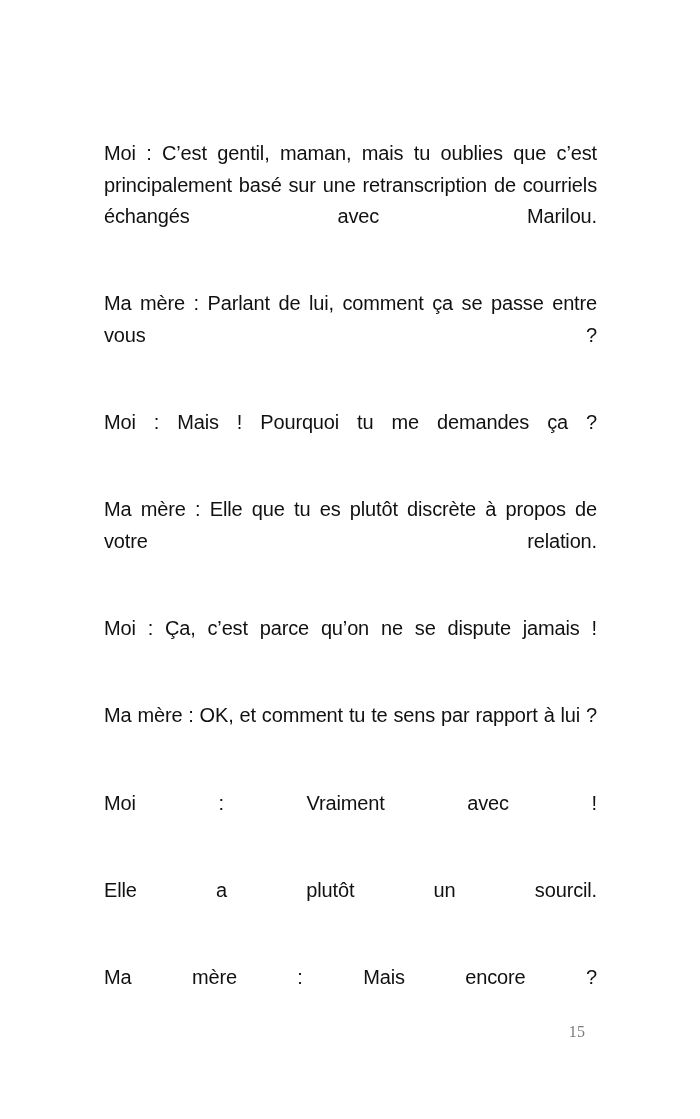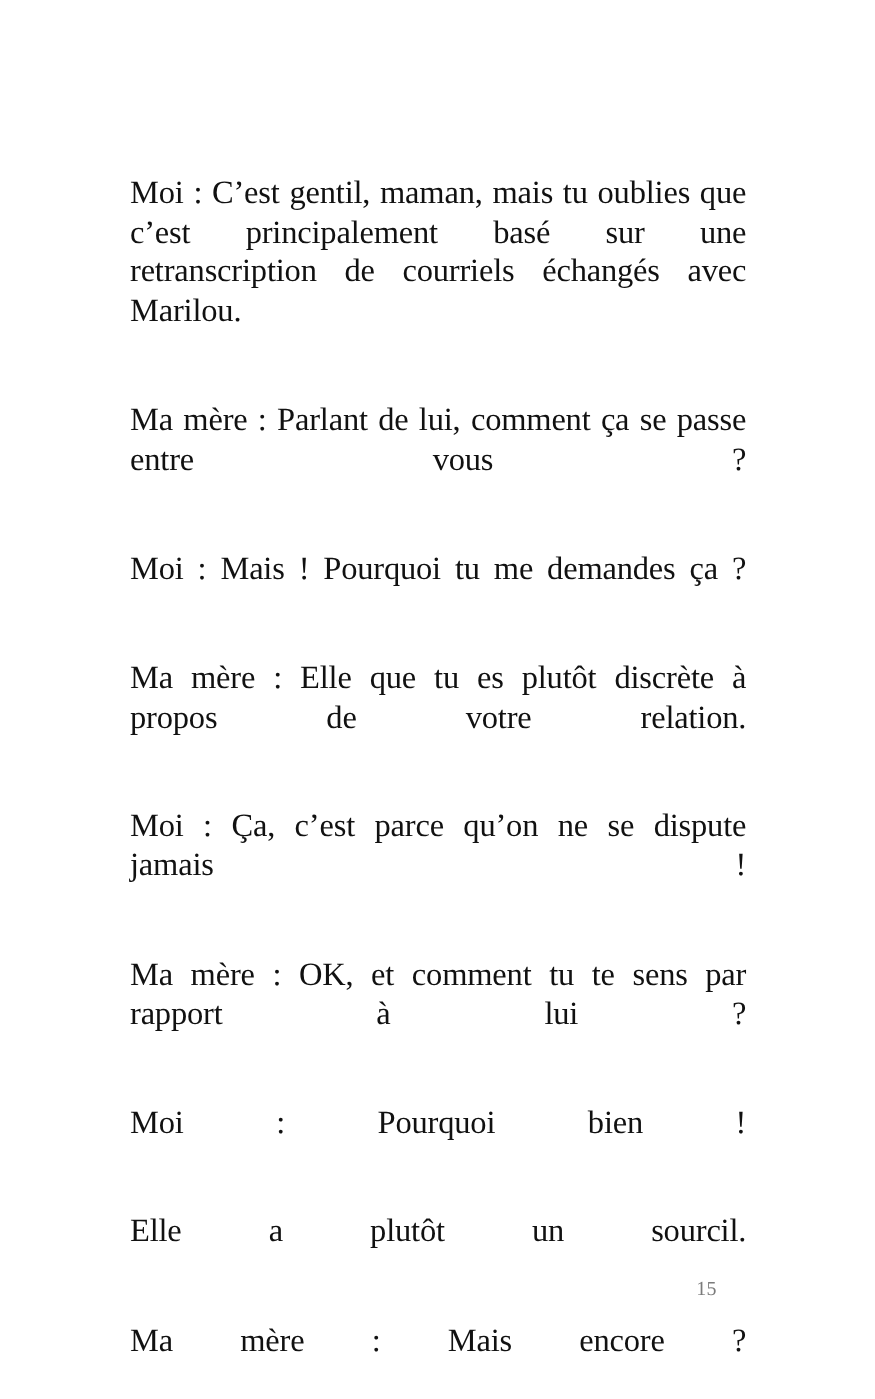--- a/index.html
+++ b/index.html
@@ -20,22 +20,22 @@
 
   .text-block {
     position: absolute;
     left: 104px;
     top: 138px;
     width: 493px;
   }
 
   .para {
     margin: 0 0 24px 0;
-    font-family: Liberation Serif, serif;
-    font-size: 26px;
+    font-family: Liberation Sans, sans-serif;
+    font-size: 20px;
     line-height: 31.6px;
     color: #111111;
     text-align: justify;
     text-justify: inter-word;
     hyphens: none;
     -webkit-hyphens: none;
     letter-spacing: -0.15px;
     word-spacing: 0.2px;
   }
 
@@ -48,42 +48,42 @@
     content: "";
     display: inline-block;
     width: 100%;
   }
 
   .page-number {
     position: absolute;
     right: 103px;
     top: 1022px;
     width: 40px;
-    text-align: left;
+    text-align: center;
     font-family: "Liberation Serif", "DejaVu Serif", serif;
     font-size: 16px;
     line-height: 20px;
     color: #7b7b7b;
     letter-spacing: 0.3px;
   }
 </style>
 </head>
 <body>
 
 <div class="page">
 
   <div class="text-block">
 
     <p class="para">Moi : C’est gentil, maman, mais tu oublies que c’est principalement basé sur une retranscription de courriels échangés avec Marilou.</p>
     <p class="para">Ma mère : Parlant de lui, comment ça se passe entre vous ?</p>
     <p class="para">Moi : Mais ! Pourquoi tu me demandes ça ?</p>
     <p class="para">Ma mère : Elle que tu es plutôt discrète à propos de votre relation.</p>
     <p class="para">Moi : Ça, c’est parce qu’on ne se dispute jamais !</p>
     <p class="para">Ma mère : OK, et comment tu te sens par rapport à lui ?</p>
-    <p class="para">Moi : Pourquoi bien !</p>
+    <p class="para">Moi : Vraiment avec !</p>
     <p class="para">Elle a plutôt un sourcil.</p>
     <p class="para">Ma mère : Mais encore ?</p>
 
   </div>
 
   <div class="page-number">15</div>
 
 </div>
 
 </body></html>

